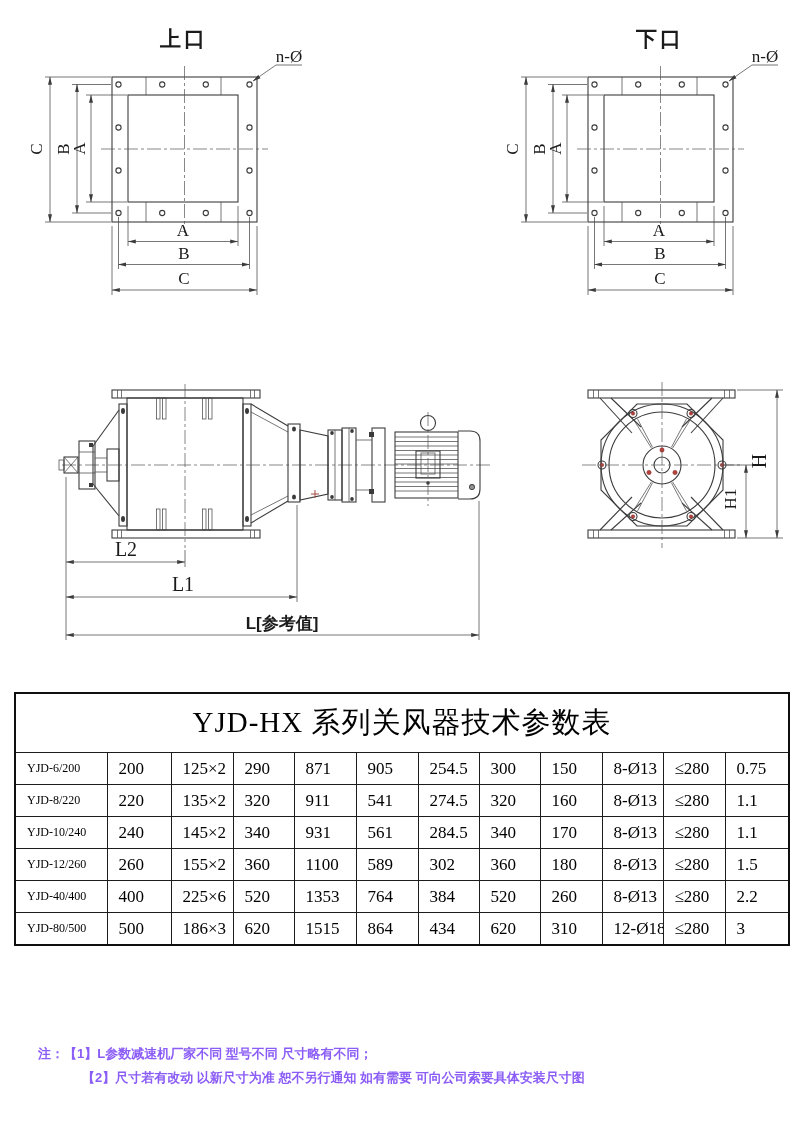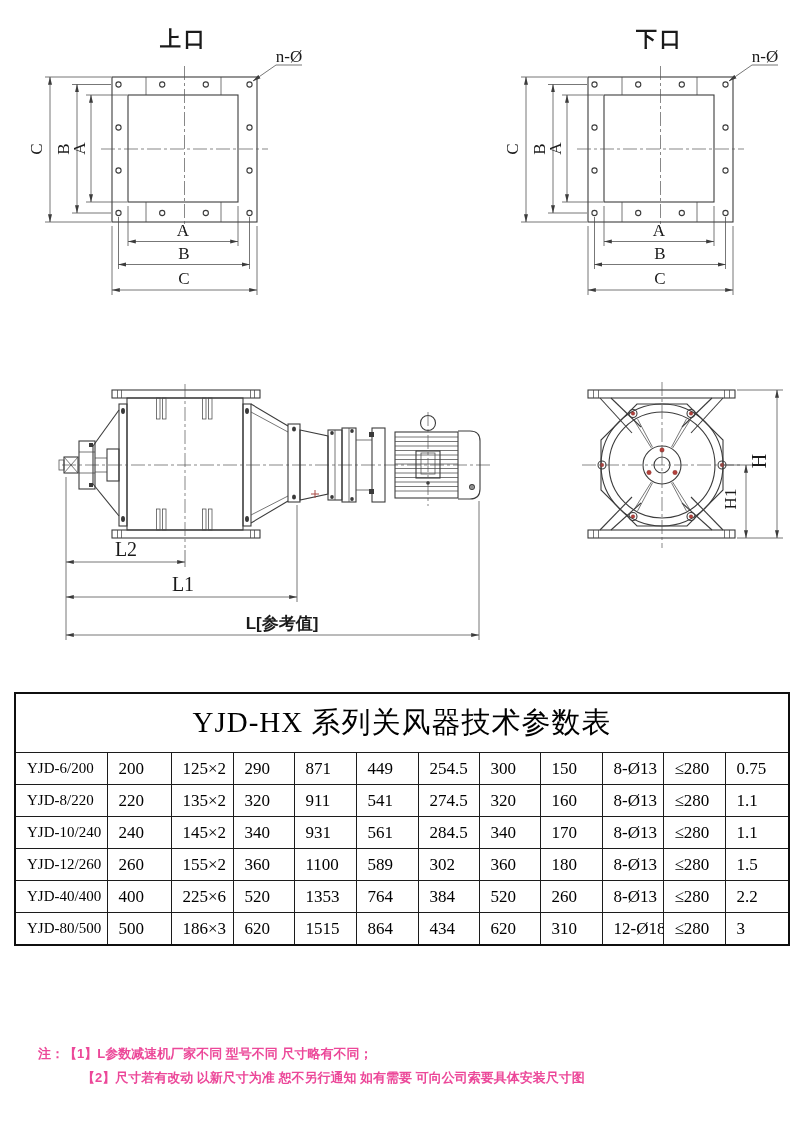--- a/index.html
+++ b/index.html
@@ -30,24 +30,24 @@
   .spec{border:2px solid #0f0f0f;}
   .title-row th{height:58px;font-size:29px;font-weight:500;letter-spacing:1px;text-align:center;
                 font-family:"Liberation Serif","DejaVu Serif",serif;}
   .head-row th{height:40px;font-size:22px;font-weight:normal;text-align:center;vertical-align:middle;}
   .head-row th:first-child{font-size:16px;font-weight:600;
                 font-family:"Liberation Sans","DejaVu Sans",sans-serif;}
   .head-row th.two-line{font-size:12px;font-weight:600;line-height:1.2;
                 font-family:"Liberation Sans","DejaVu Sans",sans-serif;}
   .head-row th.two-line div:last-child{font-weight:400;font-size:11px;}
   .spec tbody td{height:31px;font-size:17px;text-align:left;padding-left:11px;vertical-align:middle;}
-  .spec tbody td:first-child{font-size:15px;}
+  .spec tbody td:first-child{font-size:12px;}
 
   
-  .notes{position:absolute;left:38px;top:1042px;color:#ec4899;font-size:13px;font-weight:700;
+  .notes{position:absolute;left:38px;top:1042px;color:#8b5cf6;font-size:13px;font-weight:700;
          line-height:24px;font-family:"Liberation Sans","DejaVu Sans",sans-serif;}
   .notes .l2{margin-left:44px;}
 </style>
 </head>
 <body>
 
 <div class="page">
 
 <svg width="800" height="680" viewBox="0 0 800 680">
   <defs>
@@ -379,21 +379,21 @@
       <th colspan="12">YJD-HX 系列关风器技术参数表</th>
     </tr>
   </thead>
   <tbody>
         <tr>
           <td>YJD-6/200</td>
           <td>200</td>
           <td>125×2</td>
           <td>290</td>
           <td>871</td>
-          <td>449</td>
+          <td>905</td>
           <td>254.5</td>
           <td>300</td>
           <td>150</td>
           <td>8-Ø13</td>
           <td>≤280</td>
           <td>0.75</td>
         </tr>
         <tr>
           <td>YJD-8/220</td>
           <td>220</td>

